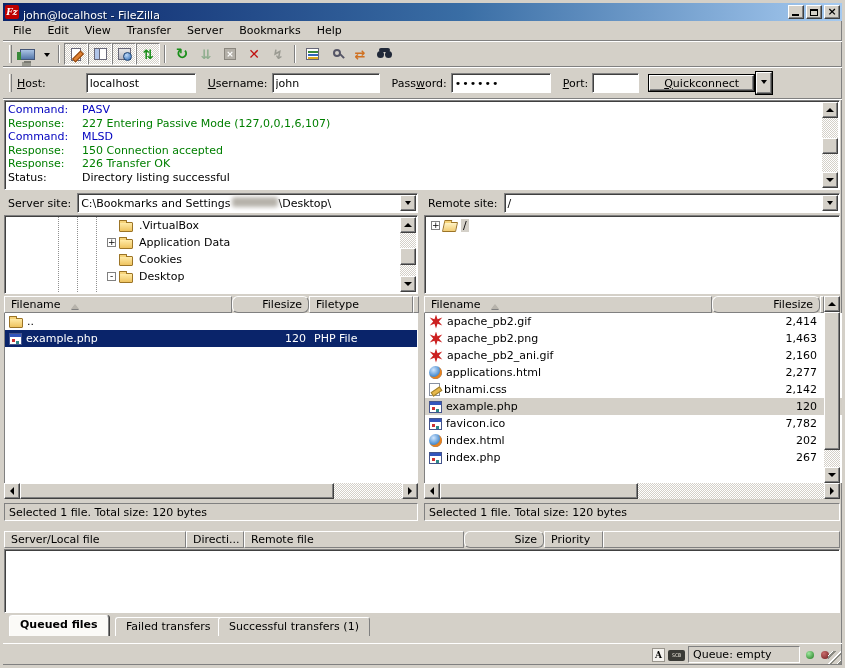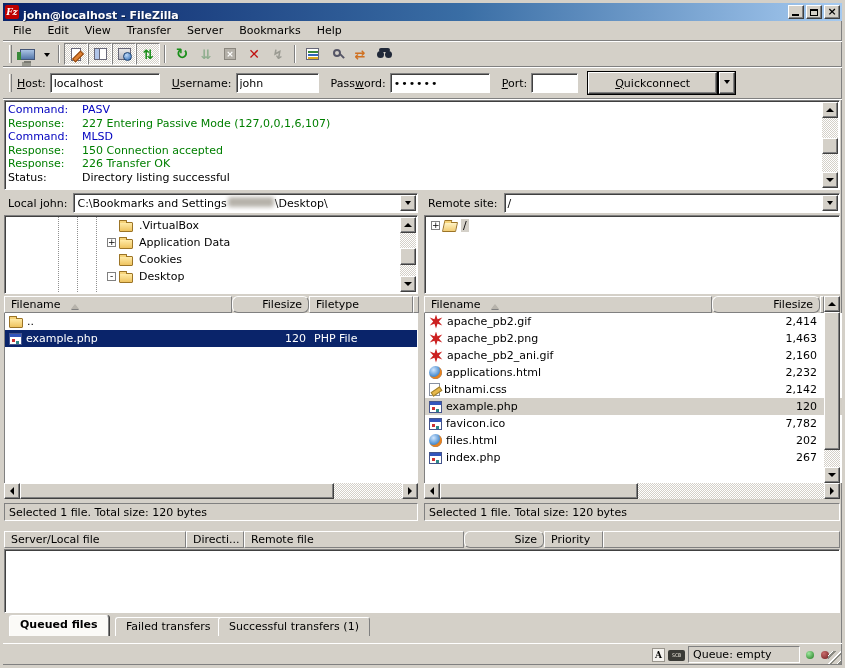--- a/index.html
+++ b/index.html
@@ -14,21 +14,21 @@
   .sunkenw { background:#fff; border:1px solid; border-color:#808080 #fff #fff #808080; box-shadow:inset 1px 1px 0 #404040; }
   .hsep { position:absolute; left:0; right:0; height:2px; border-top:1px solid #808080; border-bottom:1px solid #fff; }
   .dither { background-color:#e9e6e0; background-image:repeating-conic-gradient(#fff 0% 25%, #d4d0c8 25% 50%); background-size:2px 2px; }
 
   
   .titlebar { position:absolute; top:0; left:0; right:0; height:18px;
               background:linear-gradient(90deg,#0a246a,#3a6ea5 55%,#a6caf0);
               display:flex; align-items:center; padding:0 2px; }
   .appicon { width:14px; height:14px; background:#bf0000; border-radius:2px; color:#fff;
              font:bold italic 9px "DejaVu Serif", serif; text-align:center; line-height:14px; flex:none; }
-  .titletext { color:#fff; font-weight:bold; margin-left:4px; flex:1;
+  .titletext { color:#fff; font-weight:normal; margin-left:4px; flex:1;
                text-shadow:1px 1px 0 rgba(0,0,0,.4); white-space:nowrap; overflow:hidden;margin-top:6px; }
   .winbtn { width:16px; height:14px; margin-left:2px; position:relative; flex:none;
             display:flex; align-items:center; justify-content:center; font:bold 9px "DejaVu Sans",sans-serif; }
   .glyph-min { position:absolute; left:3px; bottom:2px; width:7px; height:2px; background:#000; }
   .glyph-max { width:8px; height:7px; border:1px solid #000; border-top-width:2px; }
   .glyph-close { font-size:11px; line-height:10px; }
 
   
   .menubar { position:absolute; top:18px; left:0; right:0; height:19px; display:flex; align-items:center; padding-left:2px; }
   .menuitem { padding:2px 8px; }
@@ -61,21 +61,21 @@
                        box-shadow:0 3px 0 #3366bb, 0 6px 0 #ddaa22; }
   .dropbtn { display:flex; align-items:center; justify-content:center; }
   .caret { width:0; height:0; border:3px solid transparent; border-top:4px solid #000; margin-top:4px; }
 
   
   .quickbar { position:absolute; top:65px; left:0; right:0; height:30px; display:flex; align-items:center; padding-left:3px; }
   .qlabel { margin-right:4px; white-space:nowrap; }
   .qlabel u { text-decoration:underline; }
   .tfield { height:20px; border:1px solid; border-color:#808080 #fff #fff #808080; box-shadow:inset 1px 1px 0 #404040;
             background:#fff; font:11px "DejaVu Sans",sans-serif; padding:0 3px; outline:none; }
-  .qbtn { height:22px; padding:0 26px; background:#d4d0c8; border:1px solid; border-color:#fff #404040 #404040 #fff;
+  .qbtn { height:16px; padding:0 14px; background:#d4d0c8; border:1px solid; border-color:#fff #404040 #404040 #fff;
           box-shadow:inset -1px -1px 0 #808080, 0 0 0 1px #000; font:11px "DejaVu Sans",sans-serif; margin-left:10px; }
   .qbtn u { text-decoration:underline; }
   .qdrop { width:16px; height:22px; margin-left:2px; }
 
   
   .log { position:absolute; top:97px; left:1px; width:836px; height:90px; }
   .loglines { position:absolute; left:3px; top:2px; right:20px; }
   .logline { height:13.5px; display:flex; white-space:nowrap; }
   .loglabel { width:74px; flex:none; }
   .t-command { color:#0000bf; }
@@ -256,23 +256,23 @@
     <span class="tbtn">
         <span class="ico-binoc"></span>
       </span>
   </div>
 
   <div class="hsep" style="top:63px"></div>
 
   <div class="quickbar">
     <span class="tgrip"></span>
     <span class="qlabel" style="margin-left:2px"><span></span><u>H</u><span>ost:</span></span>
-    <input class="tfield" style="width: 110px;" value="localhost">
+    <input class="tfield" style="width: 110px; margin-left: 36px;" value="localhost">
     <span class="qlabel" style="margin-left:12px"><span></span><u>U</u><span>sername:</span></span>
-    <input class="tfield" style="width: 83px;" value="john">
+    <input class="tfield" style="width: 108px;" value="john">
     <span class="qlabel" style="margin-left:12px"><span>Pass</span><u>w</u><span>ord:</span></span>
     <input class="tfield" style="width: 100px; letter-spacing: 1px;" value="••••••">
     <span class="qlabel" style="margin-left:12px"><span></span><u>P</u><span>ort:</span></span>
     <input class="tfield" style="width: 47px;" value="">
     <button class="qbtn"><span></span><u>Q</u><span>uickconnect</span></button>
     <button class="qbtn qdrop dropbtn" style="padding:0">
         <span class="caret" style="margin:0 auto"></span>
       </button>
   </div>
 
@@ -311,21 +311,21 @@
         </span>
       <div class="dither" style="position:absolute;top:16px;bottom:16px;left:0;right:0"></div>
       <span class="thumb" style="left:0;right:0;bottom:34px;height:16px"></span>
       <span class="sbtn" style="bottom:0">
           <span class="arr arr-dn"></span>
         </span>
     </div>
   </div>
 
   <div class="siterow" style="left:1px;width:414px">
-    <span style="margin:0 6px 0 4px;white-space:nowrap">Local john:</span>
+    <span style="margin:0 6px 0 4px;white-space:nowrap">Server site:</span>
     <div class="combo" style="flex:1">
       <span><span>C:\Bookmarks and Settings</span><span class="redact"></span><span>\Desktop\</span></span>
       <span class="combobtn">
           <span class="caret" style="margin-top:2px"></span>
         </span>
     </div>
   </div>
 
   <div class="siterow" style="left:421px;width:416px">
     <span style="margin:0 6px 0 4px;white-space:nowrap">Remote site:</span>
@@ -445,21 +445,21 @@
           <span class="fic" data-icon="image"></span>
           <span>apache_pb2_ani.gif</span>
         </span>
       <span class="lcell num" style="width:108px">2,160</span>
     </div>
     <div class="lrow">
       <span class="lcell" style="width:288px">
           <span class="fic" data-icon="html"></span>
           <span>applications.html</span>
         </span>
-      <span class="lcell num" style="width:108px">2,232</span>
+      <span class="lcell num" style="width:108px">2,277</span>
     </div>
     <div class="lrow">
       <span class="lcell" style="width:288px">
           <span class="fic" data-icon="css"></span>
           <span>bitnami.css</span>
         </span>
       <span class="lcell num" style="width:108px">2,142</span>
     </div>
     <div class="lrow sel-inactive">
       <span class="lcell" style="width:288px">
@@ -471,21 +471,21 @@
     <div class="lrow">
       <span class="lcell" style="width:288px">
           <span class="fic" data-icon="ico"></span>
           <span>favicon.ico</span>
         </span>
       <span class="lcell num" style="width:108px">7,782</span>
     </div>
     <div class="lrow">
       <span class="lcell" style="width:288px">
           <span class="fic" data-icon="html"></span>
-          <span>files.html</span>
+          <span>index.html</span>
         </span>
       <span class="lcell num" style="width:108px">202</span>
     </div>
     <div class="lrow">
       <span class="lcell" style="width:288px">
           <span class="fic" data-icon="php"></span>
           <span>index.php</span>
         </span>
       <span class="lcell num" style="width:108px">267</span>
     </div>

